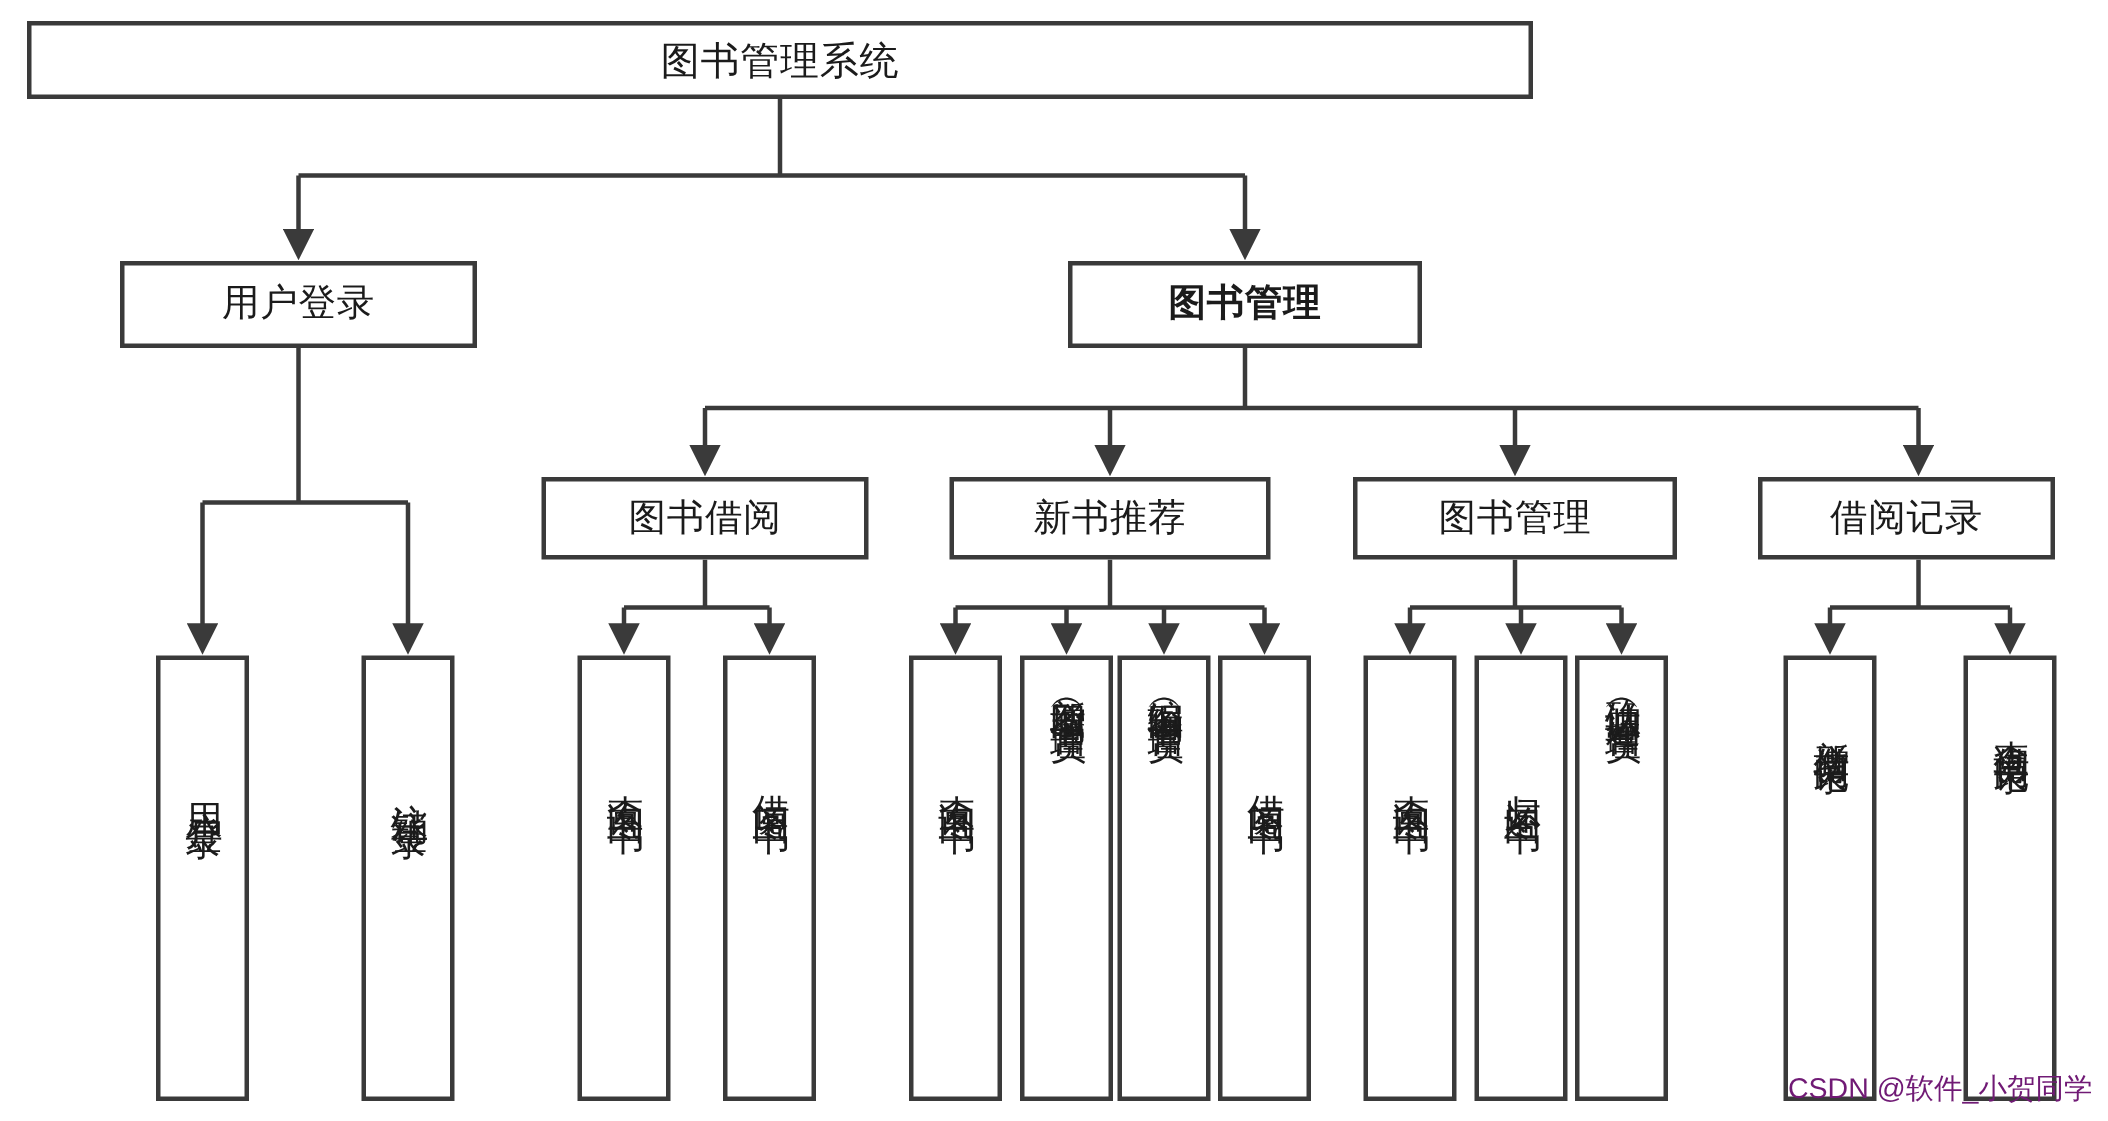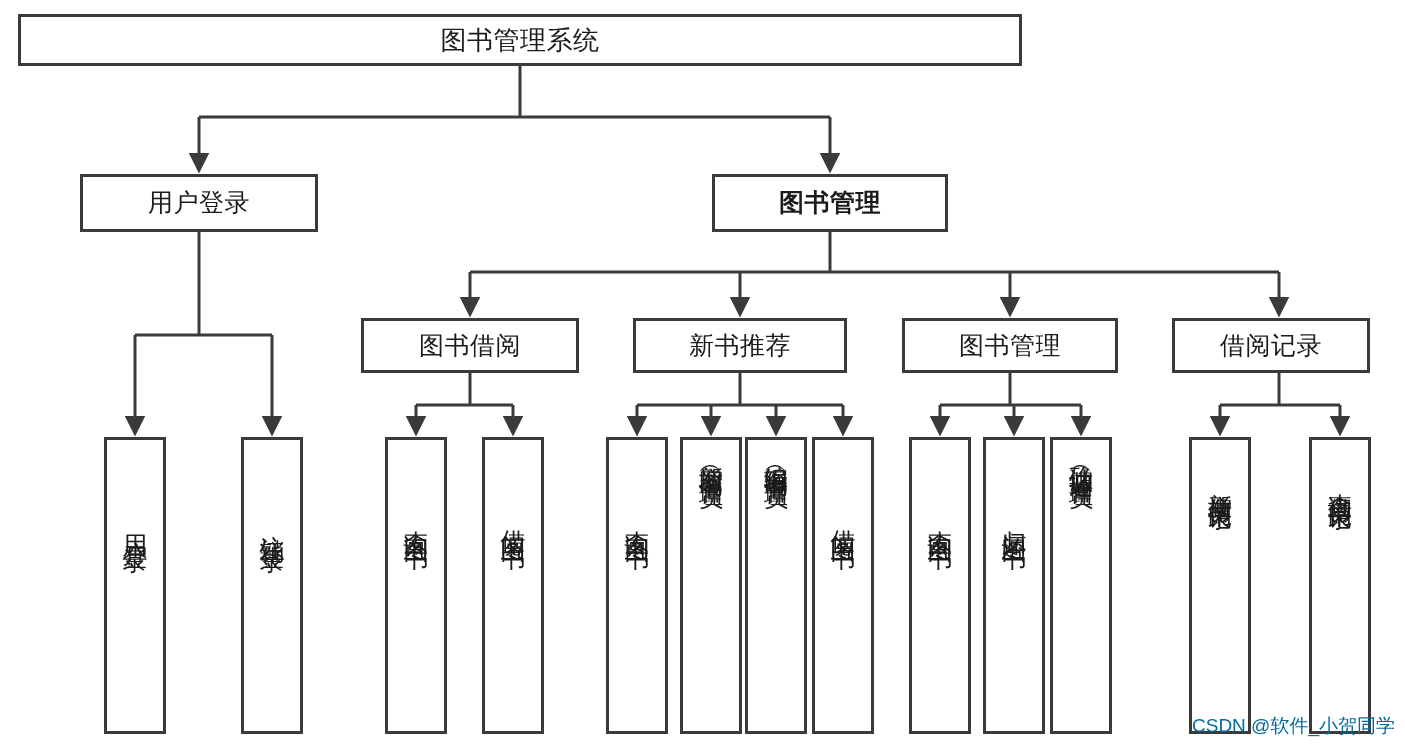--- a/index.html
+++ b/index.html
@@ -63,21 +63,21 @@
     line-height: 1.0;
     letter-spacing: 5px;
     white-space: nowrap;
   }
   .node.v.tall .lbl {
     font-size: 24px;
     letter-spacing: 3px;
   }
   .watermark {
     position: absolute;
-    color: #0369a1;
+    color: #701a75;
     font-size: 19px;
     white-space: nowrap;
     z-index: 5;
     font-family: "Liberation Sans", "DejaVu Sans", sans-serif;
   }
 </style>
 </head>
 <body>
 
 <div id="canvas">

